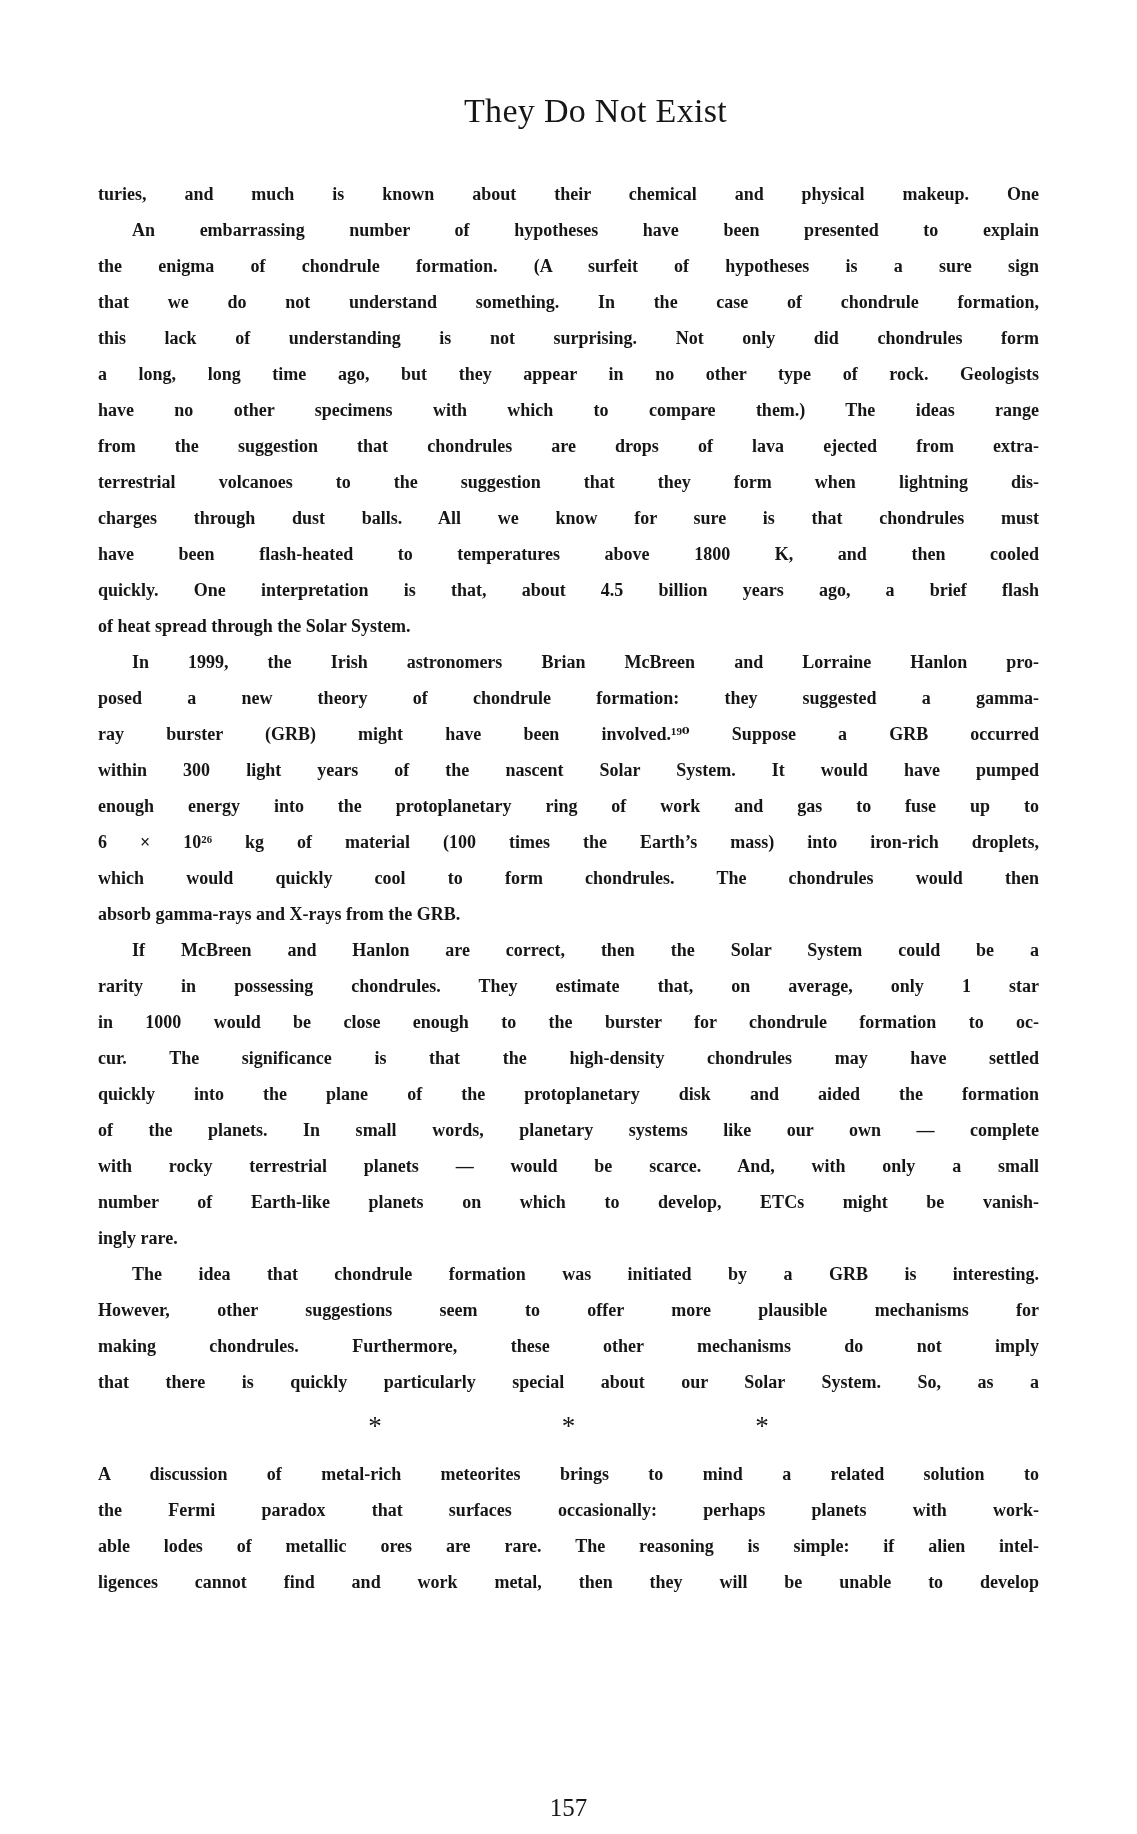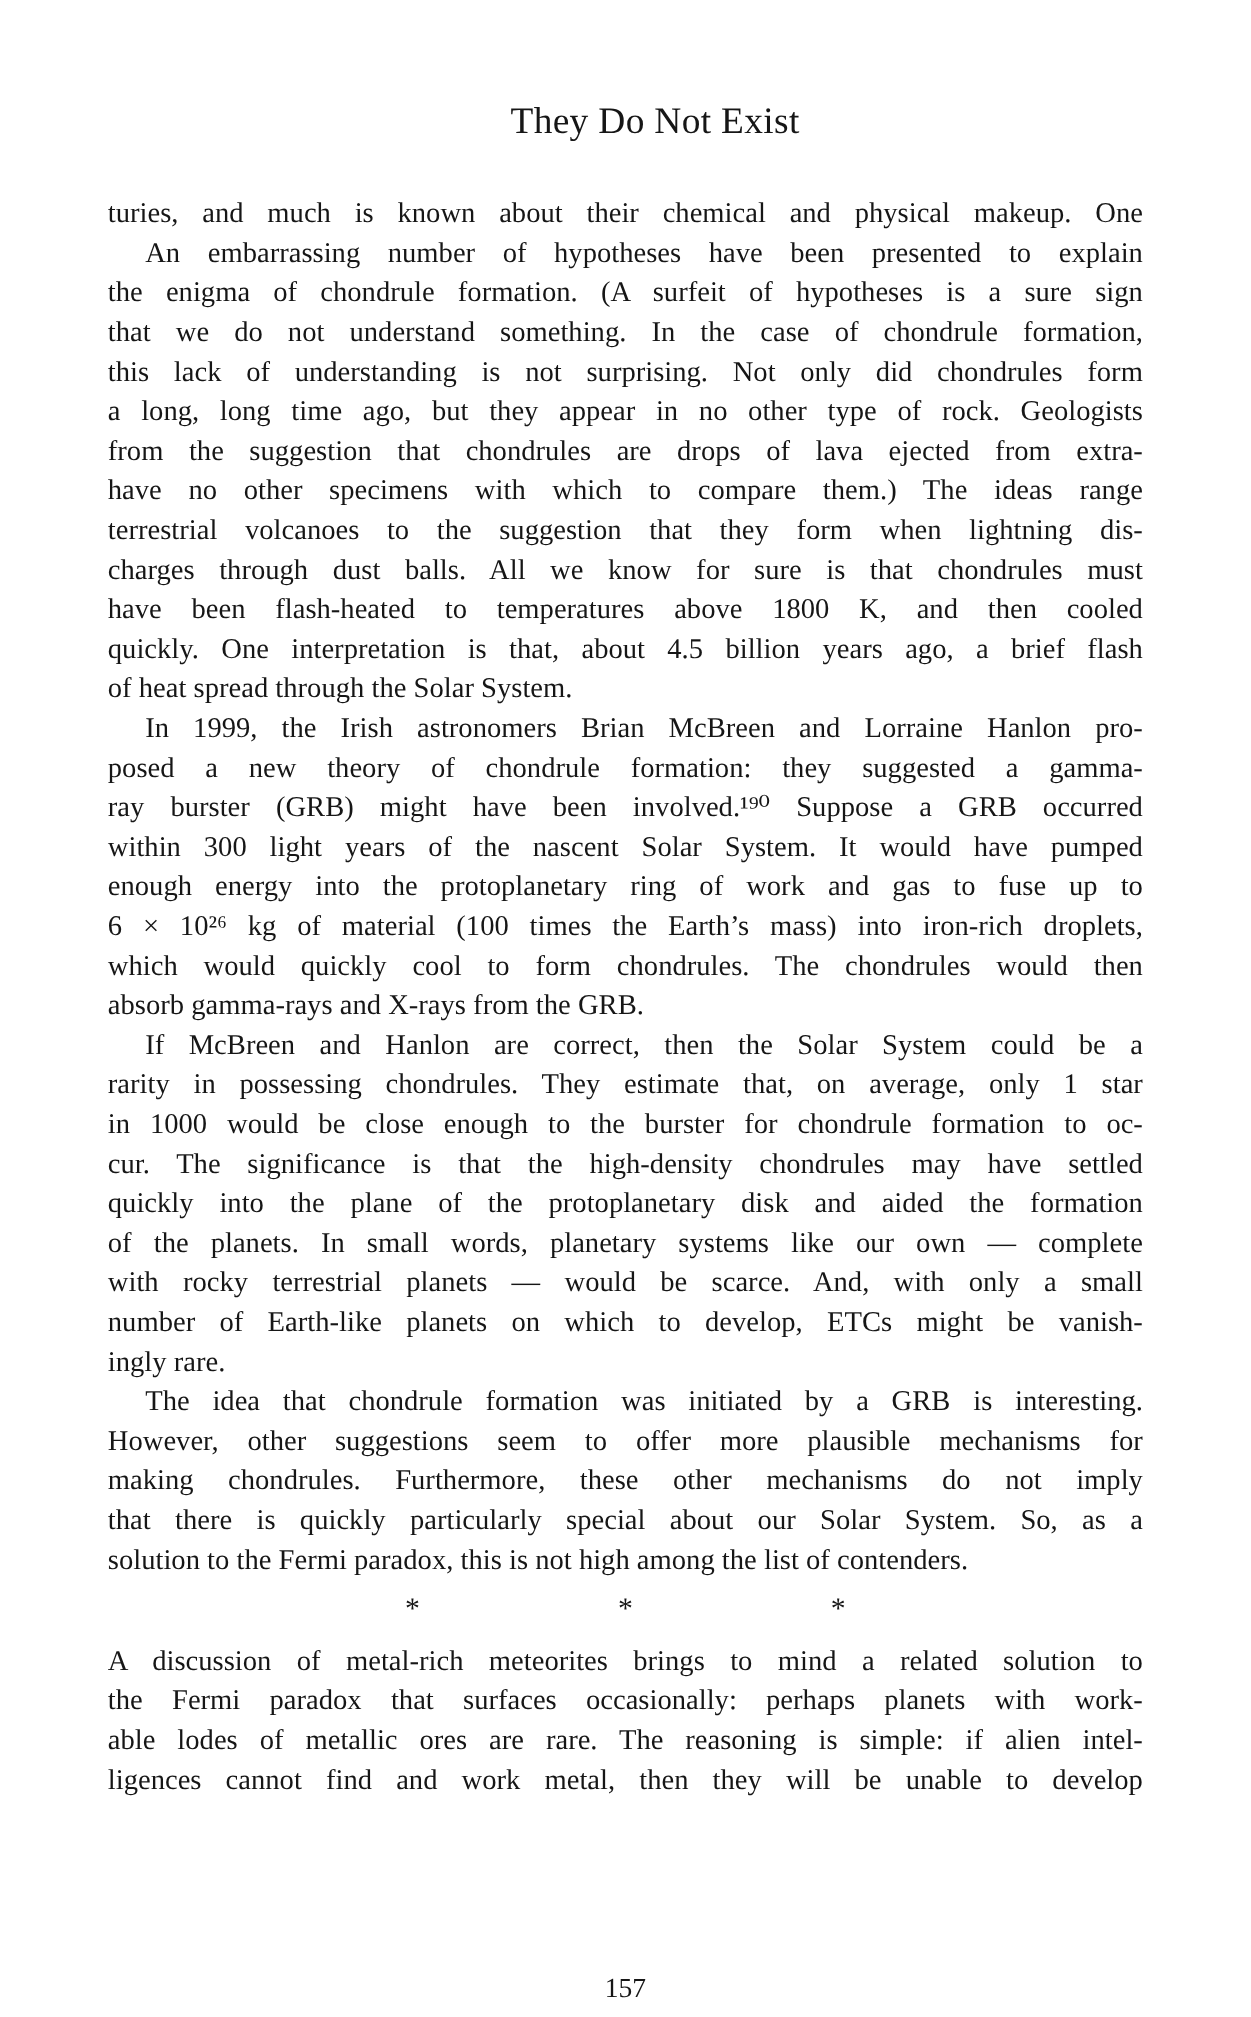--- a/index.html
+++ b/index.html
@@ -30,27 +30,28 @@
   .page-body {
     position: absolute;
     top: 176px;
     left: 98px;
     width: 941px;
   }
   .paragraph {
     margin: 0;
   }
   .line {
-    font-size: 26px;
+    font-size: 18px;
     line-height: 36px;
     height: 36px;
     text-align: justify;
     text-align-last: justify;
     overflow: hidden;
     white-space: normal;
+    font-weight: bold;
   }
   .line.last {
     text-align-last: left;
   }
   .line.indent {
     text-indent: 34px;
   }
   .section-break {
     display: flex;
     justify-content: center;
@@ -79,22 +80,22 @@
   <div class="page-body">
       <div class="paragraph">
         <div class="line">turies, and much is known about their chemical and physical makeup. One</div>
       </div>
       <div class="paragraph">
         <div class="line indent">An embarrassing number of hypotheses have been presented to explain</div>
         <div class="line">the enigma of chondrule formation. (A surfeit of hypotheses is a sure sign</div>
         <div class="line">that we do not understand something. In the case of chondrule formation,</div>
         <div class="line">this lack of understanding is not surprising. Not only did chondrules form</div>
         <div class="line">a long, long time ago, but they appear in no other type of rock. Geologists</div>
+        <div class="line">have no other specimens with which to compare them.) The ideas range</div>
         <div class="line">from the suggestion that chondrules are drops of lava ejected from extra-</div>
-        <div class="line">have no other specimens with which to compare them.) The ideas range</div>
         <div class="line">terrestrial volcanoes to the suggestion that they form when lightning dis-</div>
         <div class="line">charges through dust balls. All we know for sure is that chondrules must</div>
         <div class="line">have been flash-heated to temperatures above 1800 K, and then cooled</div>
         <div class="line">quickly. One interpretation is that, about 4.5 billion years ago, a brief flash</div>
         <div class="line last">of heat spread through the Solar System.</div>
       </div>
       <div class="paragraph">
         <div class="line indent">In 1999, the Irish astronomers Brian McBreen and Lorraine Hanlon pro-</div>
         <div class="line">posed a new theory of chondrule formation: they suggested a gamma-</div>
         <div class="line">ray burster (GRB) might have been involved.¹⁹⁰ Suppose a GRB occurred</div>
@@ -113,21 +114,20 @@
         <div class="line">of the planets. In small words, planetary systems like our own — complete</div>
         <div class="line">with rocky terrestrial planets — would be scarce. And, with only a small</div>
         <div class="line">number of Earth-like planets on which to develop, ETCs might be vanish-</div>
         <div class="line last">ingly rare.</div>
       </div>
       <div class="paragraph">
         <div class="line indent">The idea that chondrule formation was initiated by a GRB is interesting.</div>
         <div class="line">However, other suggestions seem to offer more plausible mechanisms for</div>
         <div class="line">making chondrules. Furthermore, these other mechanisms do not imply</div>
         <div class="line">that there is quickly particularly special about our Solar System. So, as a</div>
-        <div class="line last">solution to the Fermi paradox, this is not high among the list of contenders.</div>
       </div>
       <div class="section-break">
         <span>*</span>
         <span>*</span>
         <span>*</span>
       </div>
       <div class="paragraph">
         <div class="line">A discussion of metal-rich meteorites brings to mind a related solution to</div>
         <div class="line">the Fermi paradox that surfaces occasionally: perhaps planets with work-</div>
         <div class="line">able lodes of metallic ores are rare. The reasoning is simple: if alien intel-</div>

